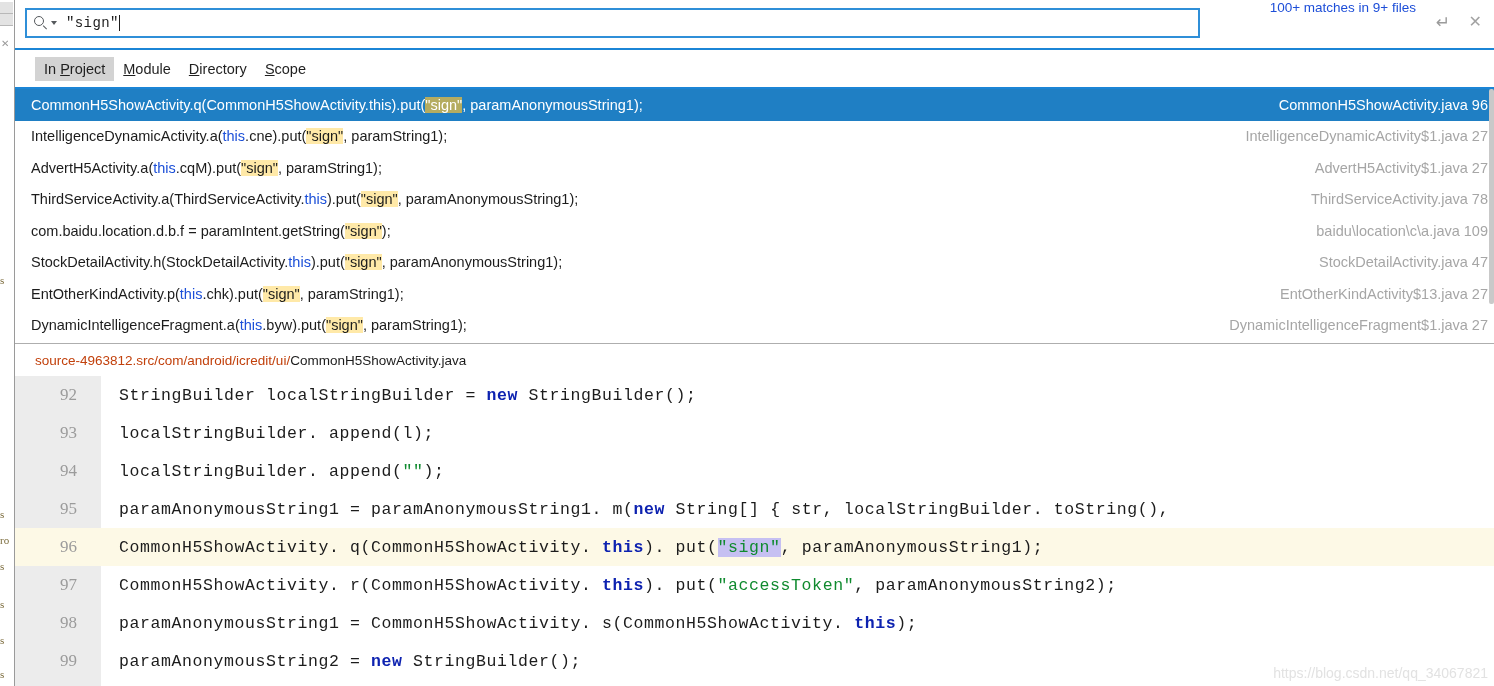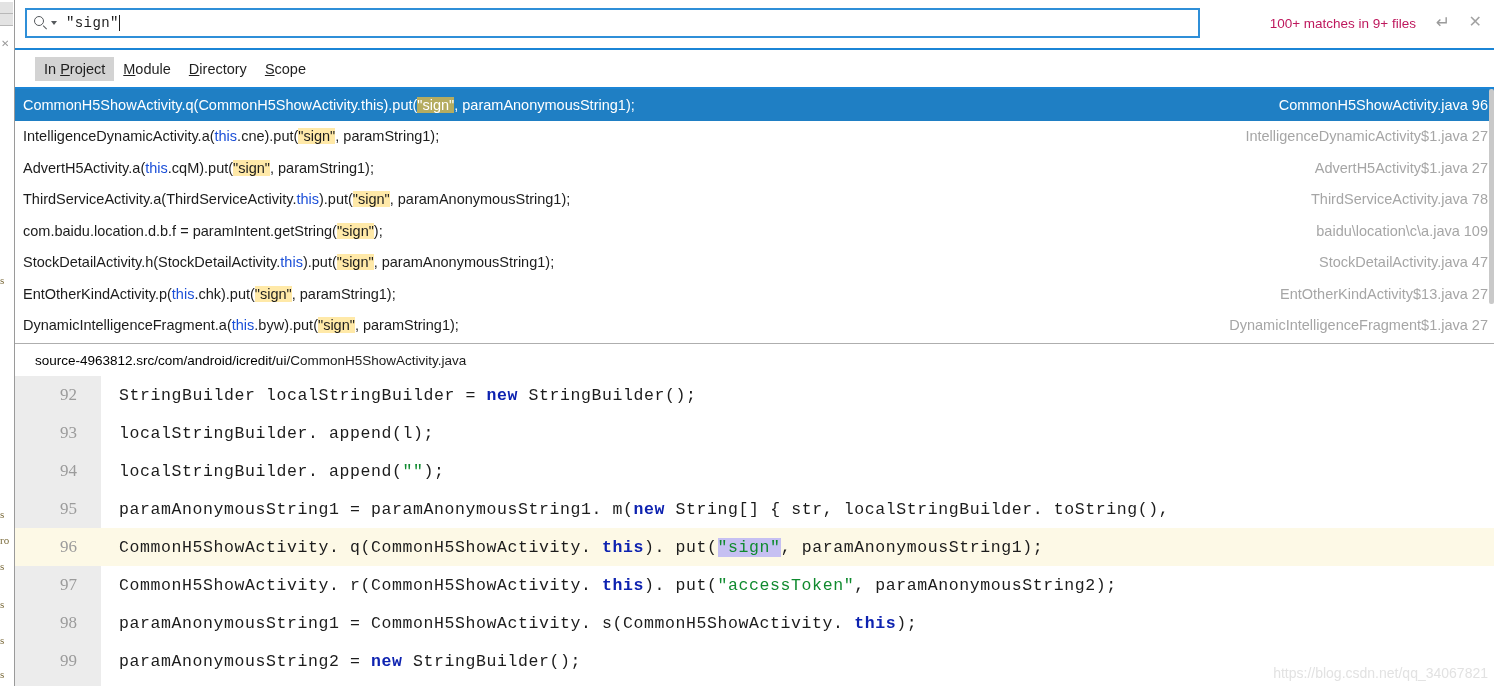--- a/index.html
+++ b/index.html
@@ -113,23 +113,23 @@
   }
   .text-caret {
     display: inline-block;
     width: 1px;
     height: 16px;
     background: #1c1c1c;
     vertical-align: -3px;
   }
   .match-count {
     position: absolute;
-    right: 78px; top: 16px;
+    right: 78px; top: 0;
     font-size: 13.5px;
-    color: #be185d;
+    color: #1d4ed8;
     white-space: nowrap;
   }
   .enter-icon {
     position: absolute;
     right: 44px; top: 14px;
     font-size: 17px;
     color: #9b9b9b;
     line-height: 1;
     cursor: pointer;
   }
@@ -169,21 +169,21 @@
     position: relative;
     height: 254px;
     background: #ffffff;
     overflow: hidden;
   }
   .result-row {
     position: relative;
     height: 31.5px;
     display: flex;
     align-items: center;
-    padding: 0 6px 0 8px;
+    padding: 0 6px 0 16px;
     box-sizing: border-box;
     cursor: pointer;
     white-space: nowrap;
   }
   .result-row.selected {
     background: #1f7fc4;
   }
   .res-code {
     font-size: 14.5px;
     color: #1c1c1c;
@@ -231,21 +231,21 @@
     height: 33px;
     background: #ffffff;
     border-top: 1px solid #aeaeae;
     display: flex;
     align-items: center;
     padding-left: 20px;
     box-sizing: border-box;
   }
   .crumb-path {
     font-size: 13.5px;
-    color: #000000;
+    color: #c2410c;
   }
   .crumb-file {
     font-size: 13.5px;
     color: #1c1c1c;
     font-weight: normal;
   }
 
   
   .code-pane {
     position: relative;

